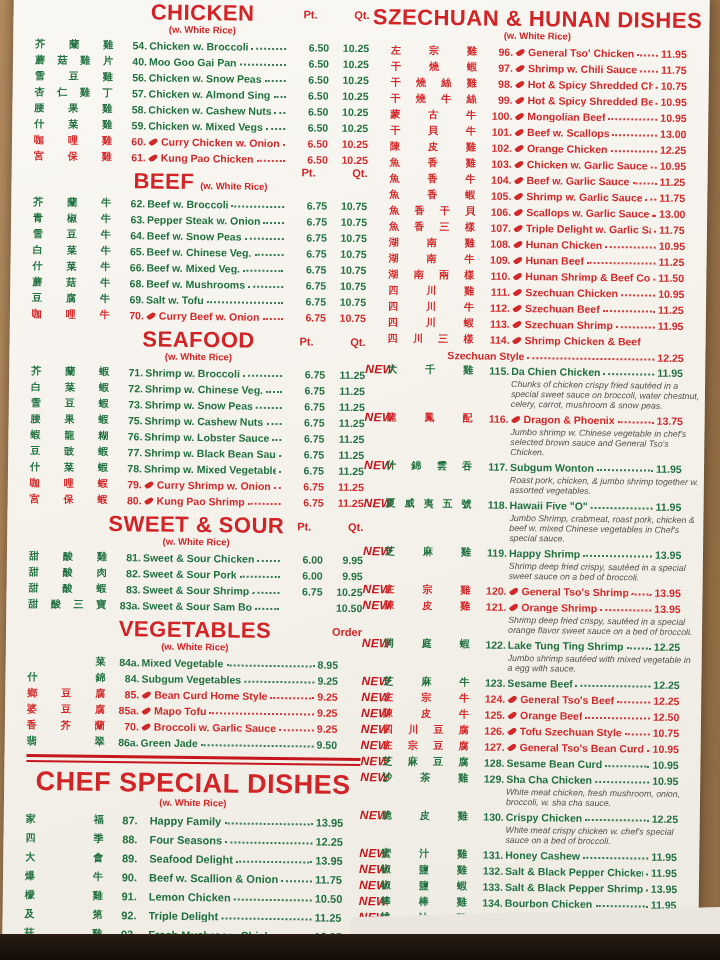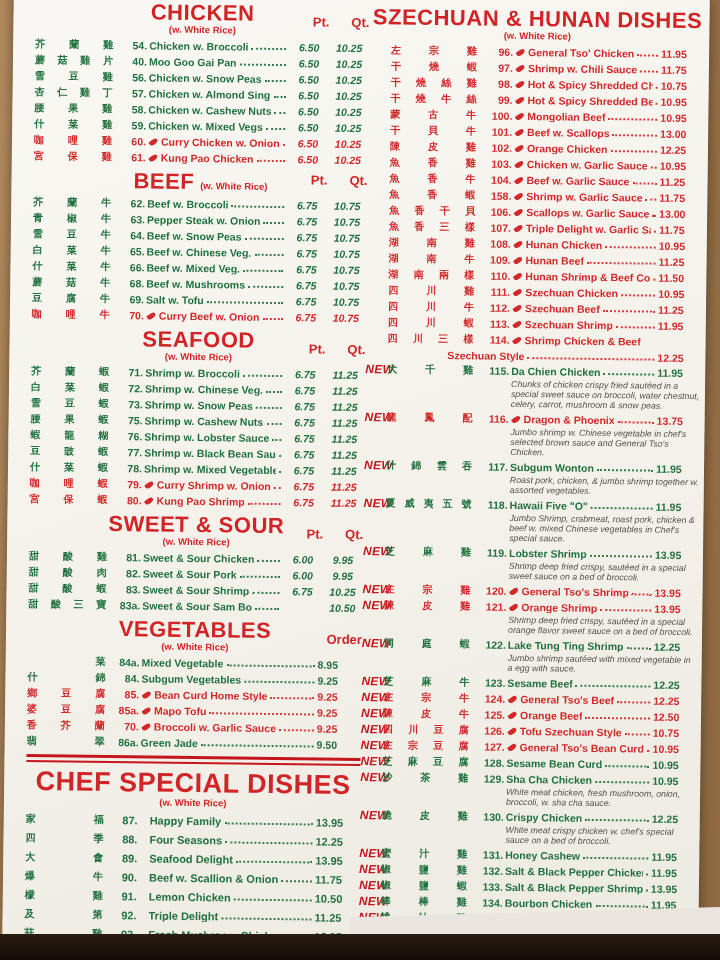--- a/index.html
+++ b/index.html
@@ -20,42 +20,42 @@
     box-shadow:0 4px 14px rgba(0,0,0,.45);z-index:2;
   }
   .col{position:absolute;top:0;}
   #left-col{left:22px;top:14px;width:334px;}
   #right-col{left:356px;top:16px;width:336px;}
 
   .sec{margin-bottom:5px;position:relative;}
   .sec-title{color:#d22427;font-weight:bold;text-align:center;font-size:22px;
     letter-spacing:.5px;line-height:22px;}
   .sec-sub{color:#d22427;font-weight:bold;text-align:center;font-size:9.5px;line-height:11px;}
-  .price-heads{position:absolute;right:0;bottom:7px;display:flex;color:#d22427;
-    font-weight:bold;font-size:13px;}
+  .price-heads{position:absolute;right:0;bottom:16px;display:flex;color:#d22427;
+    font-weight:bold;font-size:11px;gap:12px;}
   .price-heads span{width:40px;text-align:right;}
   .hdr{position:relative;margin-bottom:3px;}
   .hdr-inline{display:flex;align-items:baseline;justify-content:center;position:relative;margin-bottom:3px;}
   .hdr-inline .sec-sub{margin-left:6px;}
   .big .sec-title{font-size:27px;line-height:27px;}
 
   .row{display:flex;align-items:center;height:16px;font-weight:bold;font-size:10.5px;}
   .green{color:#20713f;}
   .red{color:#d2282a;}
   .cn{width:78px;display:flex;font-size:10px;flex-shrink:0;}
   .cn.spread{justify-content:space-between;}
   .cn.endish{justify-content:flex-end;}
   #right-col .cn{width:86px;}
   .num{width:34px;text-align:right;flex-shrink:0;padding-right:2px;}
   #right-col .num{width:36px;}
   .nm{display:flex;align-items:center;flex:1;min-width:0;white-space:nowrap;}
   .nm .txt{overflow:hidden;}
   .leader{flex:1;min-width:2px;border-bottom:2px dotted currentColor;margin:0 3px;height:0;
     transform:translateY(2px);opacity:.9;}
-  .pt,.qt{width:40px;text-align:center;flex-shrink:0;font-style:italic;}
+  .pt,.qt{width:40px;text-align:right;flex-shrink:0;}
   .pr{width:44px;text-align:left;flex-shrink:0;}
   .chili{display:inline-block;width:9px;height:5px;background:#d2282a;
     border-radius:1px 80% 80% 80%;transform:rotate(-38deg);margin:0 3px 0 1px;flex-shrink:0;}
   .newb{width:22px;color:#c4161c;font-style:italic;font-size:12px;font-weight:bold;
     flex-shrink:0;letter-spacing:.3px;text-align:right;}
   .desc{margin-left:146px;font-size:8.8px;font-style:italic;color:#55504a;
     line-height:10px;font-weight:normal;margin-bottom:2px;}
   .divider{border-top:3px solid #c4161c;border-bottom:2px solid #c4161c;height:3px;
     margin:5px 0 6px 0;}
   #sec-chef .row{height:19px;font-size:11px;}
@@ -855,21 +855,21 @@
           </span>
           <span class="pr">11.25</span>
         </div>
         <div class="row red">
           <span class="newb"></span>
           <span class="cn spread">
             <span>魚</span>
             <span>香</span>
             <span>蝦</span>
           </span>
-          <span class="num">158.</span>
+          <span class="num">105.</span>
           <span class="nm">
             <span class="chili"></span>
             <span class="txt">Shrimp w. Garlic Sauce</span>
             <span class="leader"></span>
           </span>
           <span class="pr">11.75</span>
         </div>
         <div class="row red">
           <span class="newb"></span>
           <span class="cn spread">
@@ -1082,21 +1082,21 @@
         <div class="desc">Jumbo Shrimp, crabmeat, roast pork, chicken &amp; beef w. mixed Chinese vegetables in Chef's special sauce.</div>
         <div class="row green">
           <span class="newb">NEW</span>
           <span class="cn spread">
             <span>芝</span>
             <span>麻</span>
             <span>雞</span>
           </span>
           <span class="num">119.</span>
           <span class="nm">
-            <span class="txt">Lobster Shrimp</span>
+            <span class="txt">Happy Shrimp</span>
             <span class="leader"></span>
           </span>
           <span class="pr">13.95</span>
         </div>
         <div class="desc">Shrimp deep fried crispy, sautéed in a special sweet sauce on a bed of broccoli.</div>
         <div class="row red">
           <span class="newb">NEW</span>
           <span class="cn spread">
             <span>左</span>
             <span>宗</span>

